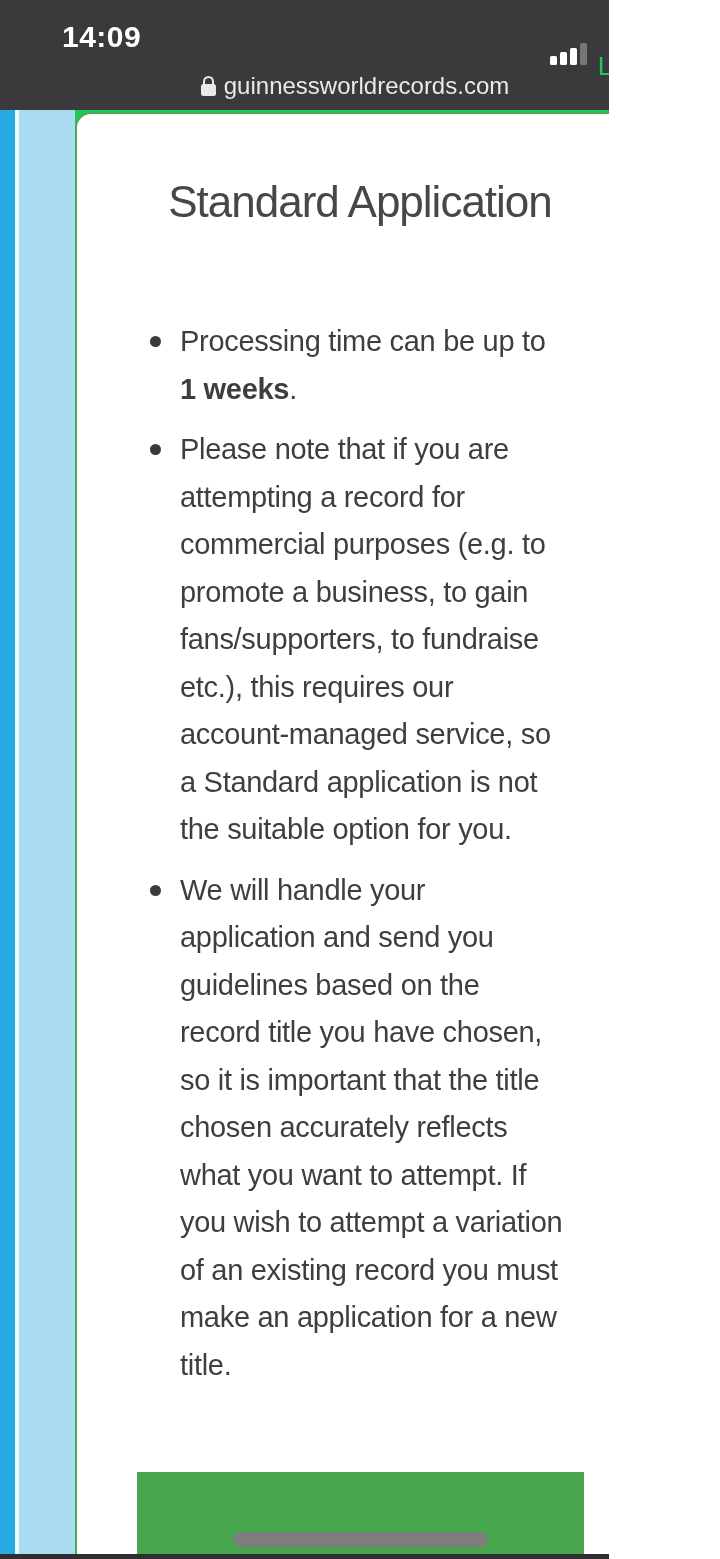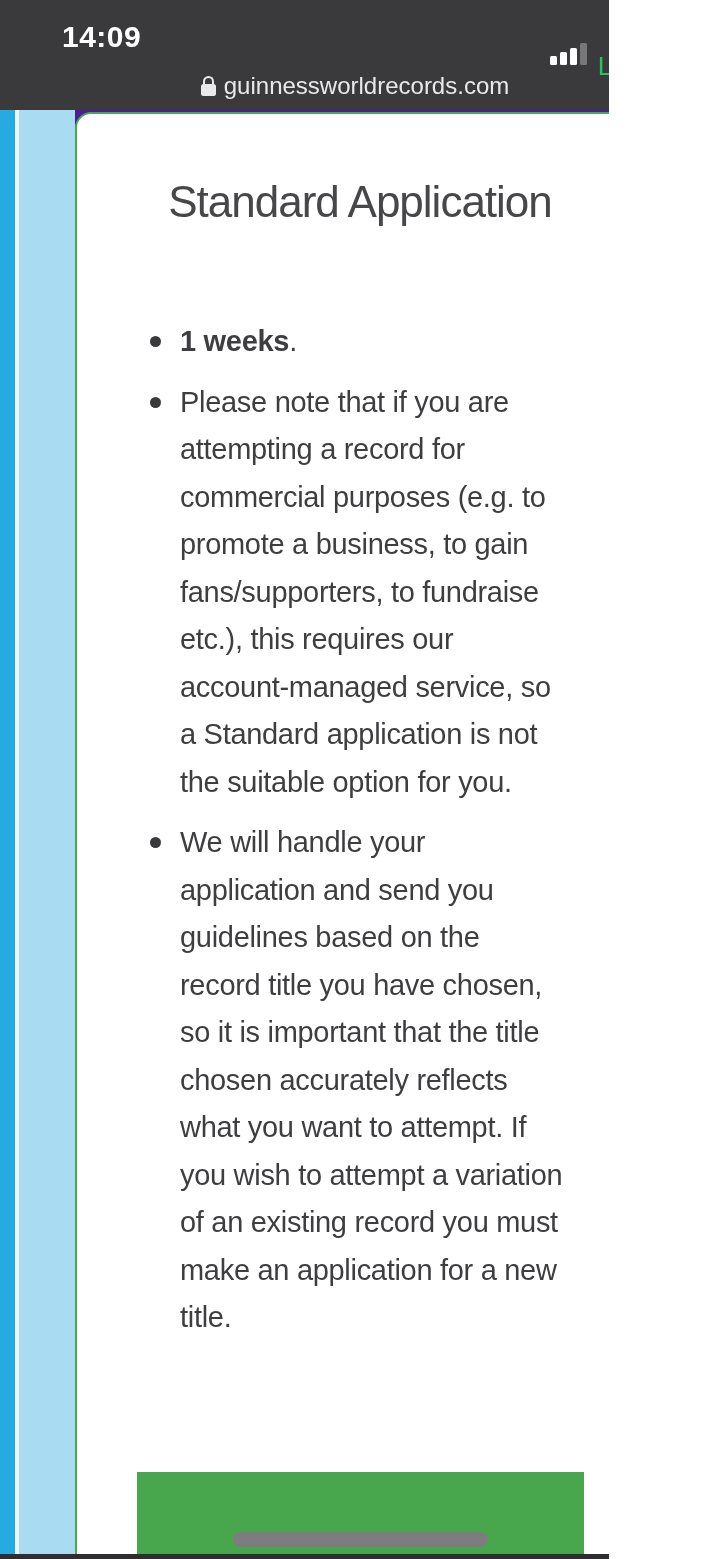--- a/index.html
+++ b/index.html
@@ -45,21 +45,21 @@
   }
   .lock { position: relative; width: 15px; height: 20px; flex: 0 0 auto; }
   .lock-shackle {
     position: absolute; top: 0; left: 2px; width: 11px; height: 11px;
     border: 2.5px solid #e9e9ea; border-bottom: none; border-radius: 6px 6px 0 0;
   }
   .lock-body { position: absolute; bottom: 0; left: 0; width: 15px; height: 12px; background: #e9e9ea; border-radius: 2.5px; }
   .domain { color: #e9e9ea; font-size: 24px; }
 
   
-  .main { position: relative; width: 720px; height: 1449px; overflow: hidden; background: #4c1d95; padding-left: 47px; }
+  .main { position: relative; width: 720px; height: 1449px; overflow: hidden; background: #22c55e; padding-left: 47px; }
   .stripe { position: absolute; top: 0; bottom: 0; }
   .cyan-left   { left: 0;    width: 15px; background: #27a9e1; }
   .gap-left    { left: 15px; width: 4px;  background: #edf8fd; }
   .blue-left   { left: 19px; width: 56px; background: #a9dcf2; }
   .blue-right  { left: 647px; width: 52px; background: #a9dcf2; }
   .gap-right   { left: 699px; width: 4px;  background: #edf8fd; }
   .cyan-right  { left: 703px; width: 17px; background: #27a9e1; }
 
   .card {
     position: absolute; left: 75px; top: 2px; width: 570px; height: 1470px;
@@ -141,21 +141,22 @@
     <div class="stripe gap-left"></div>
     <div class="stripe blue-left"></div>
     <div class="stripe blue-right"></div>
     <div class="stripe gap-right"></div>
     <div class="stripe cyan-right"></div>
 
     <section class="card">
       <h1 class="page-title">Standard Application</h1>
 
       <ul class="info-list">
-        <li><strong>1 weeks</strong><span>.</span></li>
+        <li><span>Processing time can be up to
+</span><strong>1 weeks</strong><span>.</span></li>
         <li><span>Please note that if you are
 attempting a record for
 commercial purposes (e.g. to
 promote a business, to gain
 fans/supporters, to fundraise
 etc.), this requires our
 account-managed service, so
 a Standard application is not
 the suitable option for you.</span></li>
         <li><span>We will handle your

